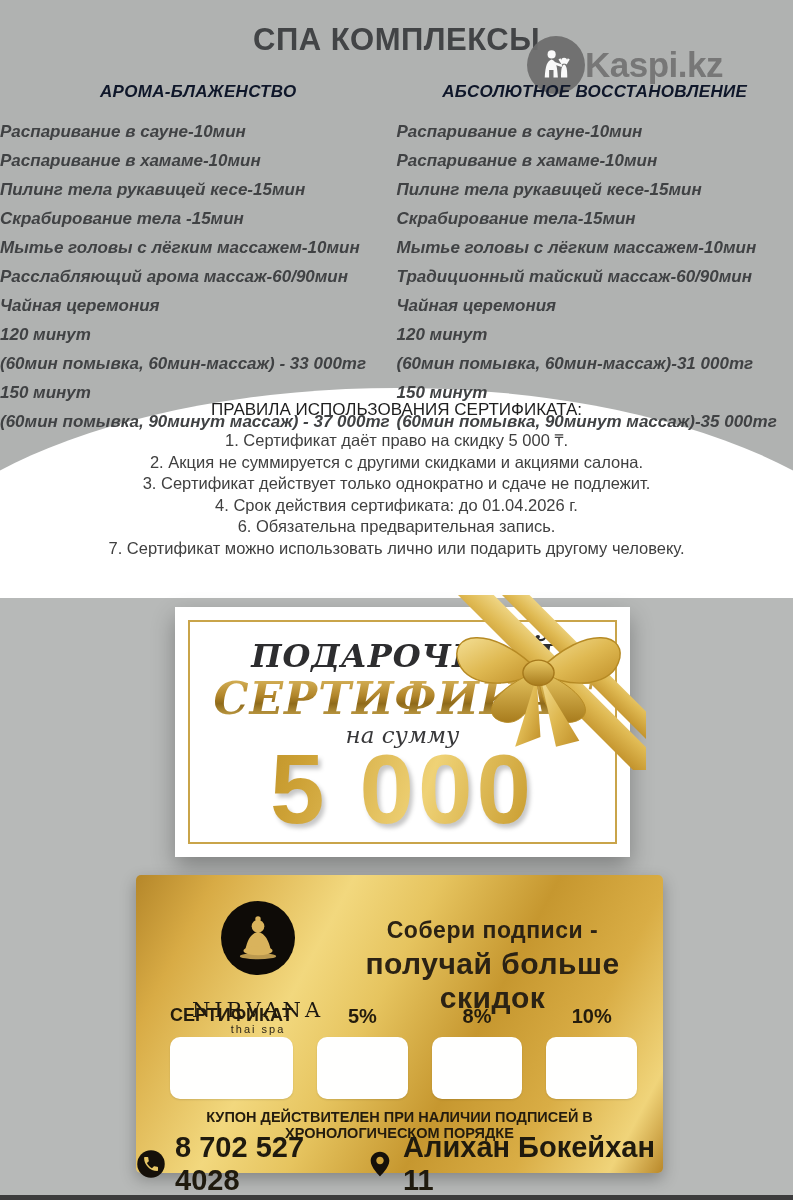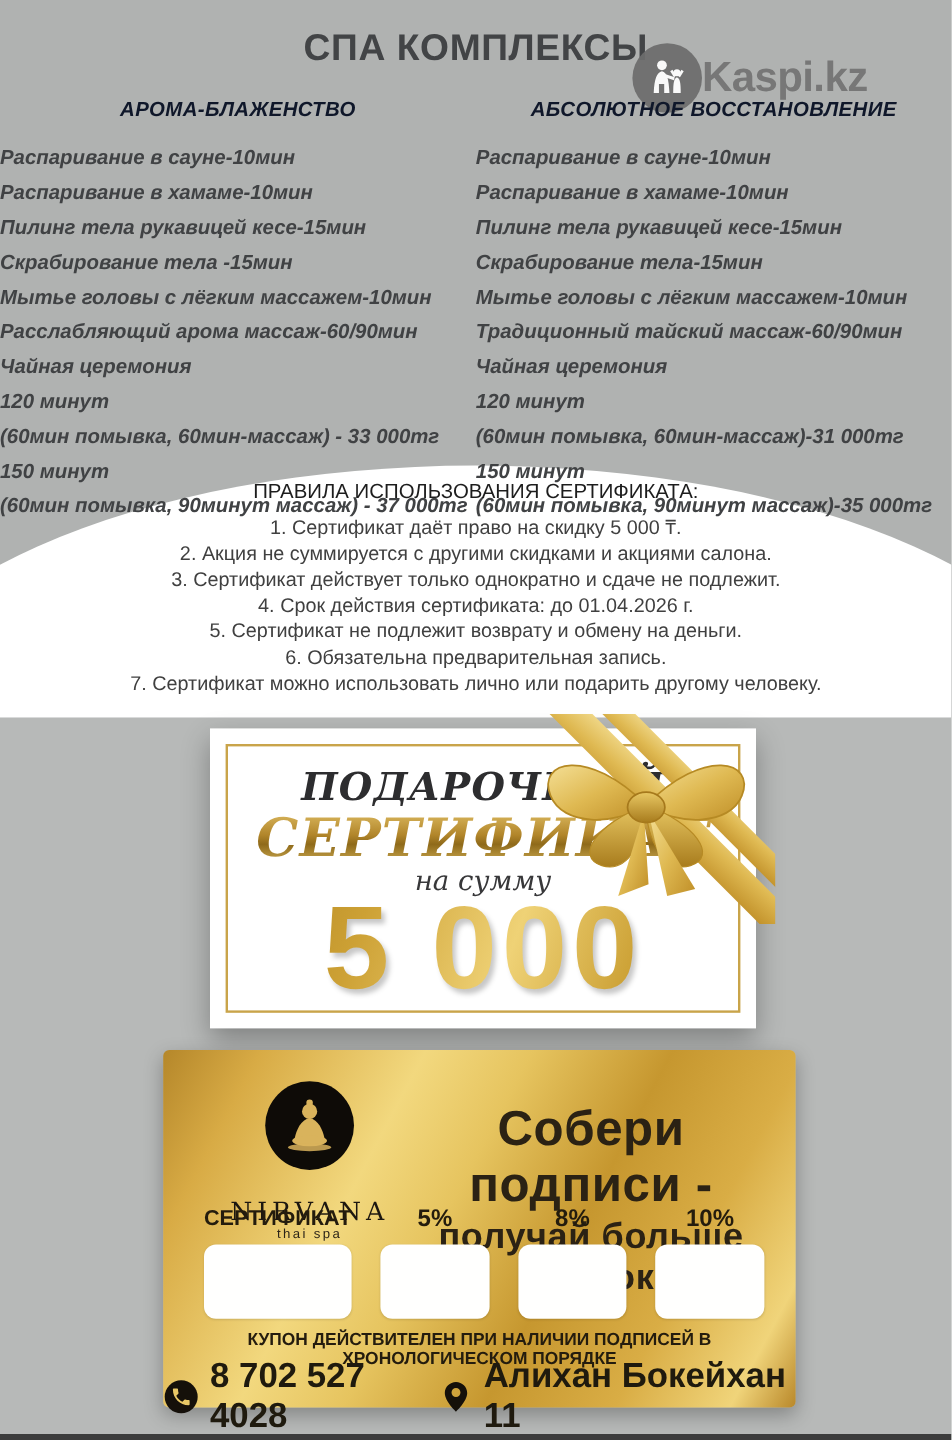--- a/index.html
+++ b/index.html
@@ -49,21 +49,21 @@
   
   .loyal-card { position:absolute; left:136px; top:875px; width:527px; height:298px; border-radius:5px;
     background:linear-gradient(118deg,#b5872a 0%,#d8ab45 12%,#f2d87e 32%,#e6c45f 45%,#c6972f 62%,#d9ad45 78%,#f0d47a 92%,#b9882a 100%);
     box-shadow:0 6px 16px rgba(0,0,0,.28); }
   .logo-block { position:absolute; left:52px; top:26px; width:140px; text-align:center; }
   .buddha-circle { width:74px; height:74px; border-radius:50%; background:#0e0b07; margin:0 auto;
     display:flex; align-items:center; justify-content:center; }
   .logo-name { font-family:"DejaVu Serif", serif; font-size:21px; letter-spacing:4px; color:#1c1710; margin-top:23px; }
   .logo-sub { font-size:11px; letter-spacing:2px; color:#2b2418; margin-top:1px; }
   .headline { position:absolute; left:200px; right:14px; top:42px; text-align:center; color:#2b2214; font-weight:800; }
-  .headline-1 { font-size:41px; letter-spacing:.5px; }
+  .headline-1 { font-size:23px; letter-spacing:.5px; }
   .headline-2 { font-size:30px; margin-top:3px; letter-spacing:.5px; }
 
   .slots-row { position:absolute; left:34px; right:26px; top:130px; }
   .slots { display:flex; gap:24px; }
   .slot { flex:1; }
   .slot-label { font-size:20px; font-weight:800; color:#241c0d; text-align:center; margin-bottom:8px; height:24px; }
   .slot:first-child .slot-label { text-align:left; font-size:18px; }
   .slot-box { height:62px; background:#fffffe; border-radius:10px; box-shadow:0 1px 2px rgba(0,0,0,.12); }
 
   .disclaimer { position:absolute; left:0; right:0; top:234px; text-align:center;
@@ -138,21 +138,20 @@
         </div>
       </div>
     </div>
 
     <div class="rules-block">
       <div class="rules-title">ПРАВИЛА ИСПОЛЬЗОВАНИЯ СЕРТИФИКАТА:</div>
       <div class="rule-line">1. Сертификат даёт право на скидку 5 000 ₸.</div>
       <div class="rule-line">2. Акция не суммируется с другими скидками и акциями салона.</div>
       <div class="rule-line">3. Сертификат действует только однократно и сдаче не подлежит.</div>
       <div class="rule-line">4. Срок действия сертификата: до 01.04.2026 г.</div>
-      <div class="rule-line">5. Сертификат не подлежит возврату и обмену на деньги.</div>
       <div class="rule-line">6. Обязательна предварительная запись.</div>
       <div class="rule-line">7. Сертификат можно использовать лично или подарить другому человеку.</div>
     </div>
   </div>
 
   <div class="gift-card">
     <div class="gift-border"></div>
     <div class="gift-content">
       <div class="gift-line1">ПОДАРОЧНЫЙ</div>
       <div class="gift-line2">СЕРТИФИКАТ</div>

